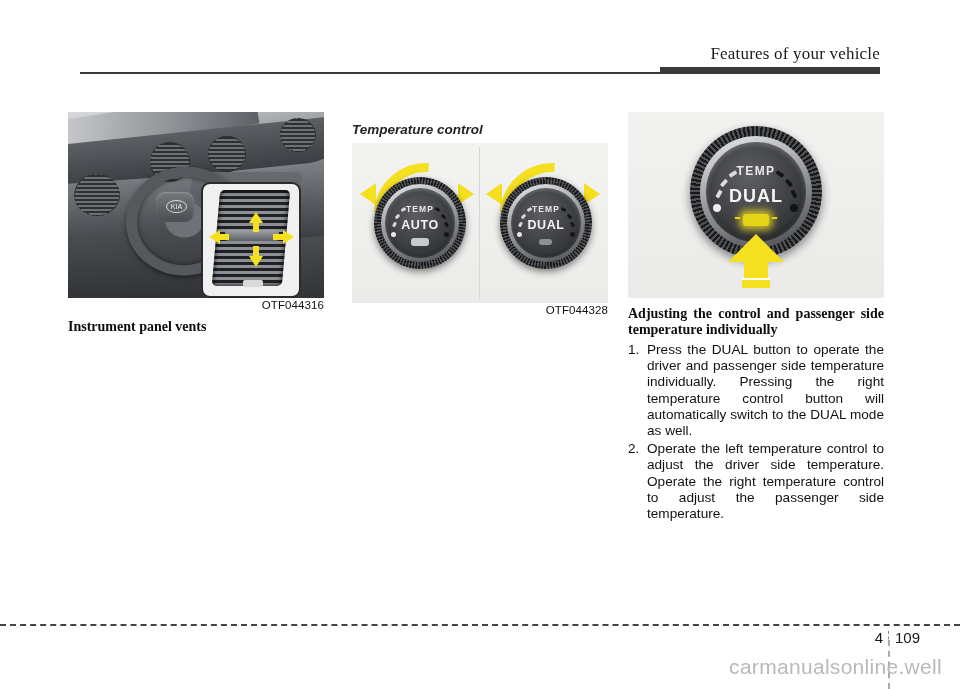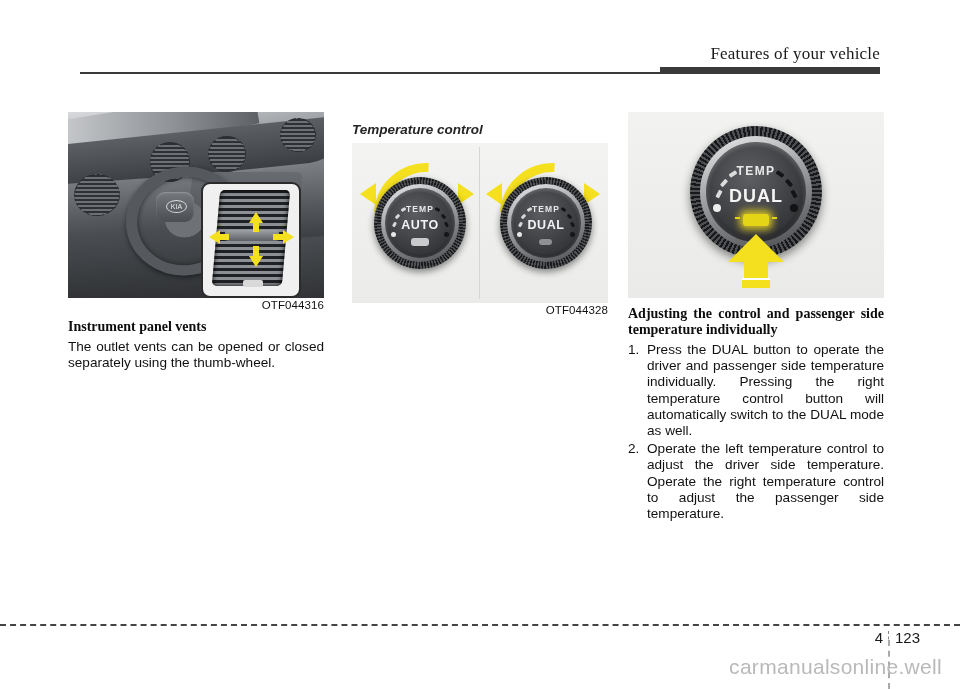--- a/index.html
+++ b/index.html
@@ -388,21 +388,20 @@
         <div class="arr arr-rt"></div>
         <div class="arr arr-rt-stem"></div>
         <div class="p1-thumbwheel"></div>
         <div class="p1-thumb-arc"></div>
       </div>
     </div>
     <div class="fig-caption">OTF044316</div>
   </div>
 
   <h4 class="bold-head">Instrument panel vents</h4>
-  <p class="body">The outlet vents can be opened or closed separately using the thumb-wheel.</p>
 </div>
 
 <div class="col col-2">
 
   <h3 class="sec-head">Temperature control</h3>
 
   <div class="figure">
     <div class="photo2">
       <div class="p2-divider"></div>
 
@@ -499,16 +498,16 @@
     </li>
     <li>
       <span class="num">2.</span>
       <span>Operate the left temperature control to adjust the driver side temperature. Operate the right temperature control to adjust the passenger side temperature.</span>
     </li>
   </ol>
 </div>
 
 <div class="footer-dash"></div>
 <div class="footer-page">
-  <span>4</span><span class="pg-sep"></span><span>123</span>
+  <span>4</span><span class="pg-sep"></span><span>109</span>
 </div>
 <div class="footer-vline"></div>
 <div class="watermark">carmanualsonline.well</div>
 
 </body></html>

